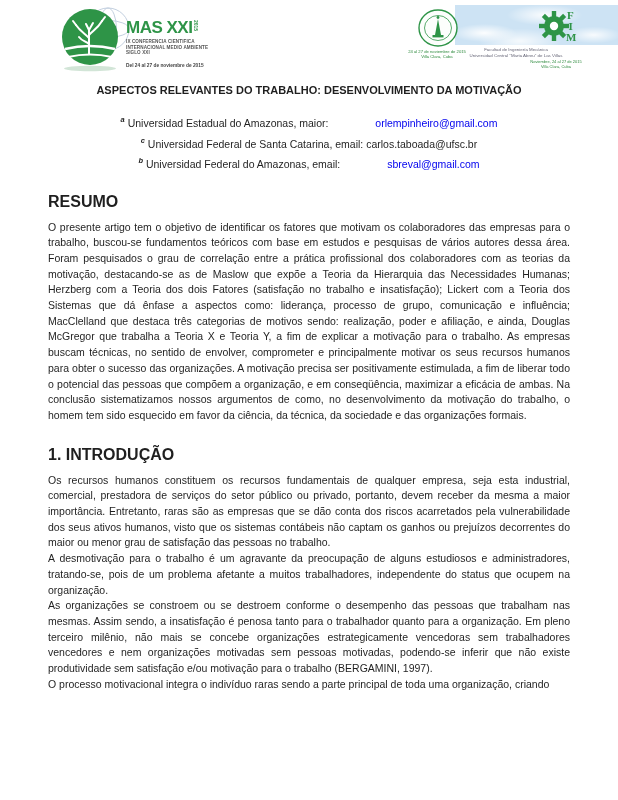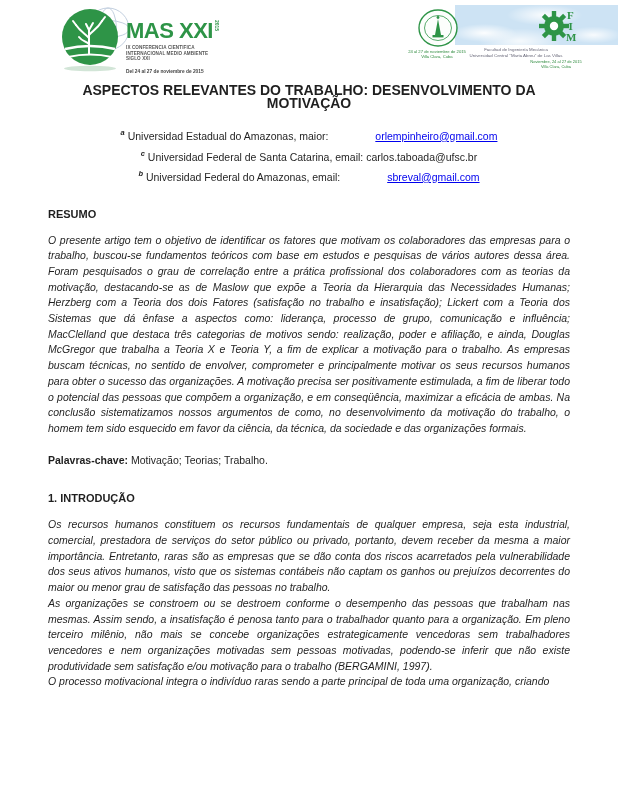--- a/index.html
+++ b/index.html
@@ -6,21 +6,21 @@
   .page{
     position:relative;width:618px;height:800px;background:#ffffff;
     font-family:"Liberation Sans",sans-serif;color:#222;overflow:hidden;
   }
   
   .logos{position:absolute;top:0;left:0;width:618px;height:82px;}
   .mas-logo{position:absolute;left:56px;top:2px;width:220px;height:76px;}
   .globe-svg{position:absolute;left:0;top:2px;}
   .mas-text{position:absolute;left:70px;top:16px;width:150px;}
   .mas-title-row{display:flex;align-items:flex-start;}
-  .mas-title{font-size:22px;font-weight:bold;color:#2e9447;letter-spacing:-0.5px;white-space:nowrap;}
+  .mas-title{font-size:17px;font-weight:bold;color:#2e9447;letter-spacing:-0.5px;white-space:nowrap;}
   .mas-year{font-size:5px;font-weight:bold;color:#2e9447;writing-mode:vertical-rl;margin-left:1px;margin-top:2px;letter-spacing:0;}
   .mas-caption{margin-top:1px;font-size:4.6px;font-weight:bold;color:#555;line-height:5.6px;letter-spacing:0.1px;}
   .mas-date{margin-top:7px;font-size:4.8px;font-weight:bold;color:#444;}
   .right-logos{position:absolute;right:0;top:0;width:220px;height:82px;}
   .sky-band{
     position:absolute;left:57px;top:5px;width:163px;height:40px;
     background-color:#cde3f4;
     background-image:
       radial-gradient(ellipse 46px 13px at 18% 70%, rgba(255,255,255,.95), rgba(255,255,255,0) 70%),
       radial-gradient(ellipse 54px 15px at 55% 25%, rgba(255,255,255,.9), rgba(255,255,255,0) 70%),
@@ -30,28 +30,28 @@
   .seal{position:absolute;left:18px;top:8px;}
   .seal-caption{position:absolute;left:0px;top:49px;width:78px;text-align:center;
     font-size:4.2px;color:#2e8b3e;line-height:5.2px;}
   .gear{position:absolute;left:84px;top:3px;}
   .fim-caption{position:absolute;left:62px;top:47px;width:112px;text-align:center;
     font-size:4.4px;color:#667;line-height:5.6px;}
   .fim-date{position:absolute;left:118px;top:59px;width:80px;text-align:center;
     font-size:4px;color:#2e8b3e;line-height:5px;}
   
   .content{position:absolute;left:48px;top:84px;width:522px;}
-  .doc-title{margin:0;font-size:14px;font-weight:bold;text-align:center;color:#1f1f1f;line-height:13px;}
+  .doc-title{margin:0;font-size:11px;font-weight:bold;text-align:center;color:#1f1f1f;line-height:13px;}
   .authors{margin-top:14px;text-align:center;font-size:10.5px;line-height:18px;color:#1f1f1f;}
   .authors sup{font-weight:bold;font-style:italic;font-size:7.5px;}
-  .email-link{color:#0000ee;text-decoration:underline;cursor:pointer;margin-left:44px;}
+  .email-link{color:#0000ee;cursor:pointer;margin-left:44px;}
   .email-plain{color:#1f1f1f;}
-  .sec-heading{margin:22px 0 0 0;font-size:11px;font-weight:bold;color:#1f1f1f;line-height:13px;}
+  .sec-heading{margin:22px 0 0 0;font-size:16px;font-weight:bold;color:#1f1f1f;line-height:13px;}
   .sec-heading.intro{margin-top:24px;}
-  .body-p{margin:12px 0 0 0;font-size:10.5px;line-height:15.7px;text-align:justify;color:#1f1f1f;font-style:italic;}
+  .body-p{margin:12px 0 0 0;font-size:10.5px;line-height:15.7px;text-align:justify;color:#1f1f1f;}
   .body-p.flow{margin-top:0;}
   .keywords{margin:16px 0 0 0;font-size:10.5px;line-height:15.7px;color:#1f1f1f;}
   .keywords b{font-weight:bold;}
 </style>
 </head>
 <body>
 
 <div class="page">
 
   <div class="logos">
@@ -147,23 +147,21 @@
         <sup>c</sup><span> Universidad Federal de Santa Catarina, email: </span><span class="email-plain">carlos.taboada@ufsc.br</span>
       </div>
       <div>
         <sup>b</sup><span> Universidad Federal do Amazonas, email: </span><a class="email-link">sbreval@gmail.com</a>
       </div>
     </div>
 
     <h2 class="sec-heading">RESUMO</h2>
     <p class="body-p">O presente artigo tem o objetivo de identificar os fatores que motivam os colaboradores das empresas para o trabalho, buscou-se fundamentos teóricos com base em estudos e pesquisas de vários autores dessa área. Foram pesquisados o grau de correlação entre a prática profissional dos colaboradores com as teorias da motivação, destacando-se as de Maslow que expõe a Teoria da Hierarquia das Necessidades Humanas; Herzberg com a Teoria dos dois Fatores (satisfação no trabalho e insatisfação); Lickert com a Teoria dos Sistemas que dá ênfase a aspectos como: liderança, processo de grupo, comunicação e influência; MacClelland que destaca três categorias de motivos sendo: realização, poder e afiliação, e ainda, Douglas McGregor que trabalha a Teoria X e Teoria Y, a fim de explicar a motivação para o trabalho. As empresas buscam técnicas, no sentido de envolver, comprometer e principalmente motivar os seus recursos humanos para obter o sucesso das organizações. A motivação precisa ser positivamente estimulada, a fim de liberar todo o potencial das pessoas que compõem a organização, e em conseqüência, maximizar a eficácia de ambas. Na conclusão sistematizamos nossos argumentos de como, no desenvolvimento da motivação do trabalho, o homem tem sido esquecido em favor da ciência, da técnica, da sociedade e das organizações formais.</p>
 
-    <p class="keywords">
-      <b>Palavras-chave:</b><span> Motivação; Teorias; Trabalho.</span>
-    </p>
 
     <h2 class="sec-heading intro">1. INTRODUÇÃO</h2>
     <p class="body-p">Os recursos humanos constituem os recursos fundamentais de qualquer empresa, seja esta industrial, comercial, prestadora de serviços do setor público ou privado, portanto, devem receber da mesma a maior importância. Entretanto, raras são as empresas que se dão conta dos riscos acarretados pela vulnerabilidade dos seus ativos humanos, visto que os sistemas contábeis não captam os ganhos ou prejuízos decorrentes do maior ou menor grau de satisfação das pessoas no trabalho.</p>
+    <p class="body-p flow">A desmotivação para o trabalho é um agravante da preocupação de alguns estudiosos e administradores, tratando-se, pois de um problema afetante a muitos trabalhadores, independente do status que ocupem na organização.</p>
     <p class="body-p flow">As organizações se constroem ou se destroem conforme o desempenho das pessoas que trabalham nas mesmas. Assim sendo, a insatisfação é penosa tanto para o trabalhador quanto para a organização. Em pleno terceiro milênio, não mais se concebe organizações estrategicamente vencedoras sem trabalhadores vencedores e nem organizações motivadas sem pessoas motivadas, podendo-se inferir que não existe produtividade sem satisfação e/ou motivação para o trabalho (BERGAMINI, 1997).</p>
     <p class="body-p flow">O processo motivacional integra o indivíduo raras sendo a parte principal de toda uma organização, criando</p>
   </div>
 
 </div>
 
 </body></html>

